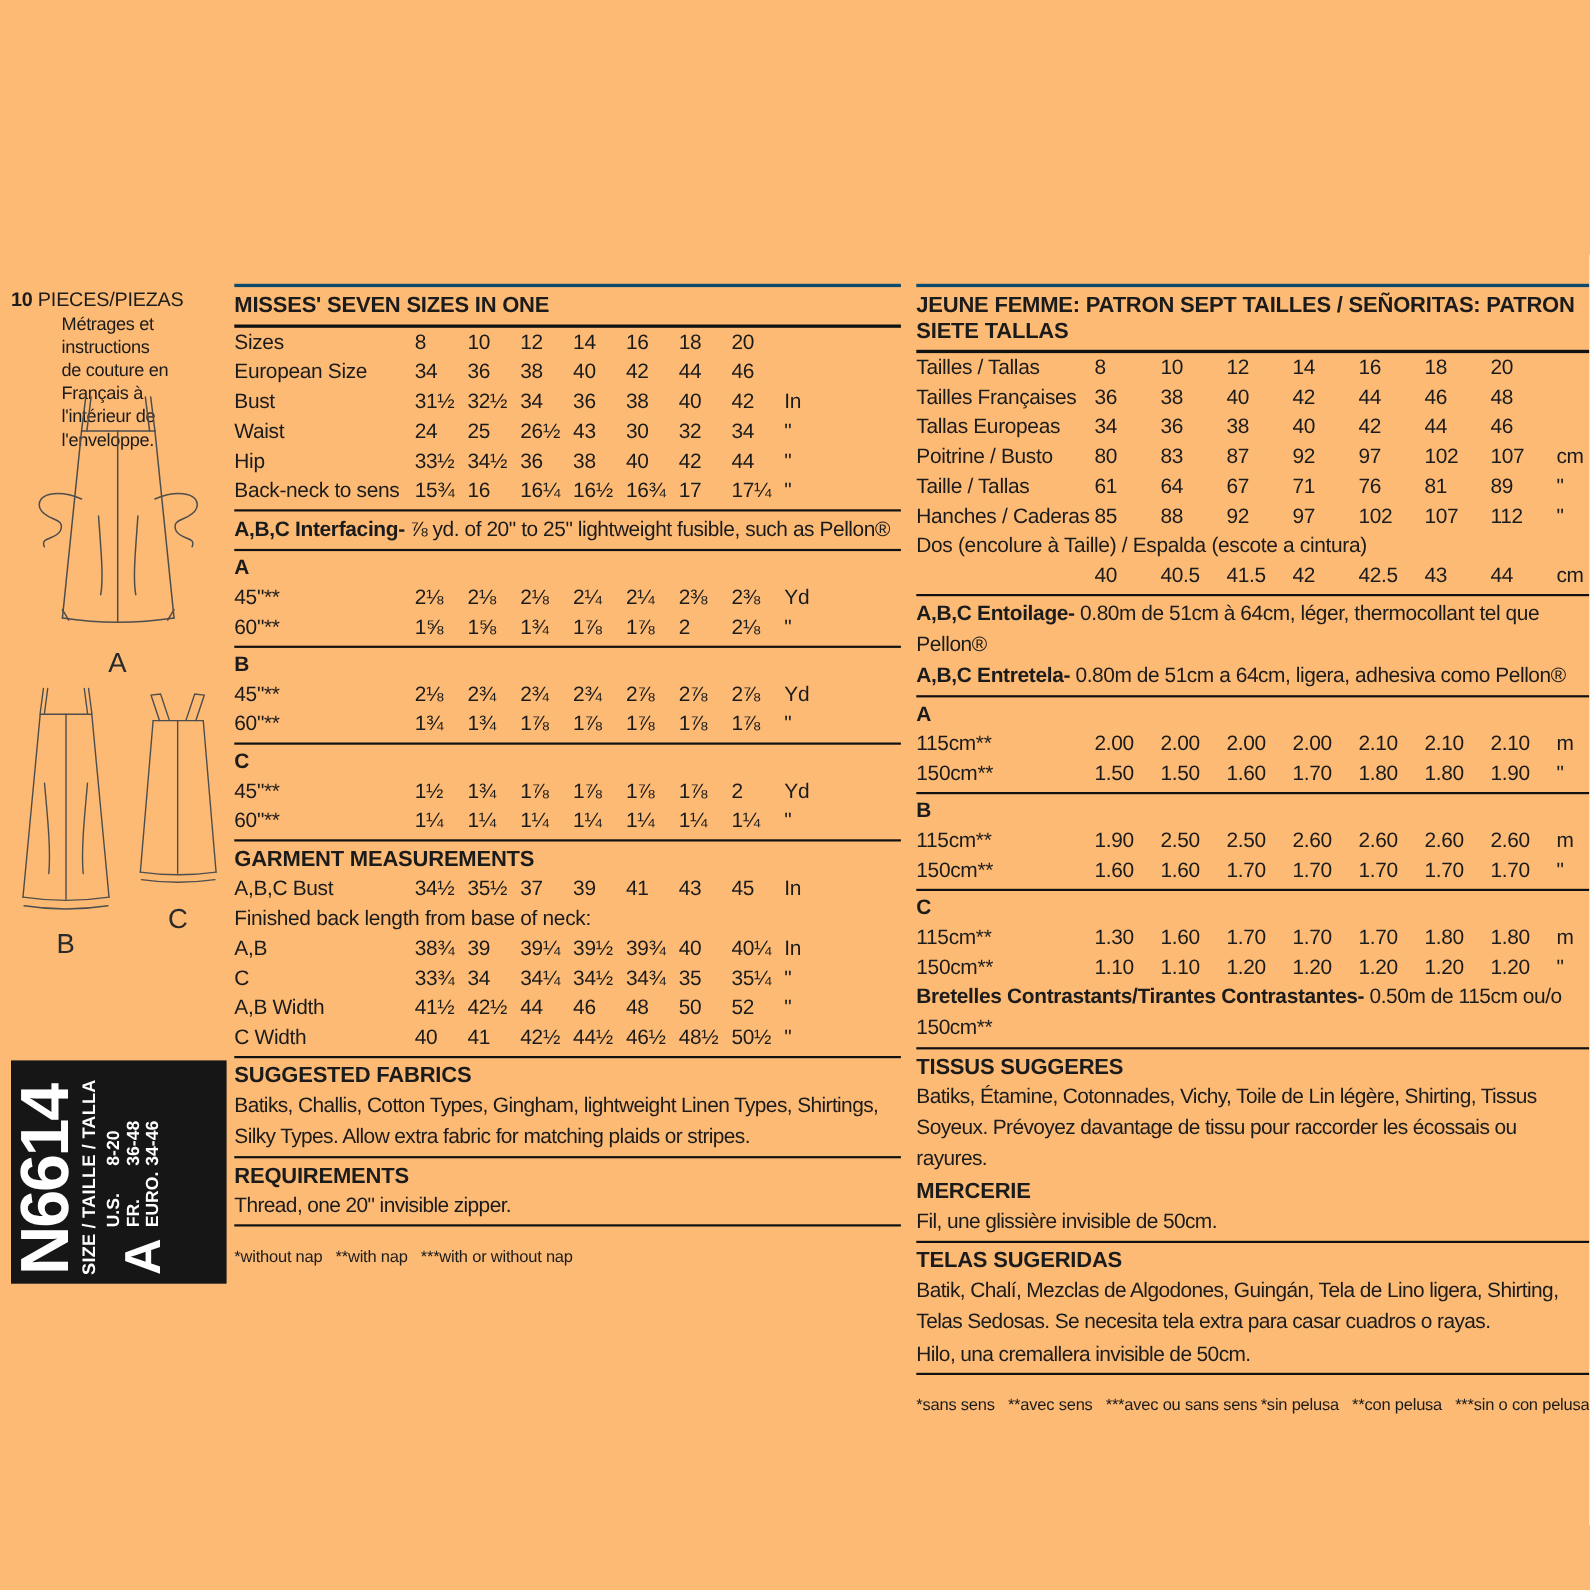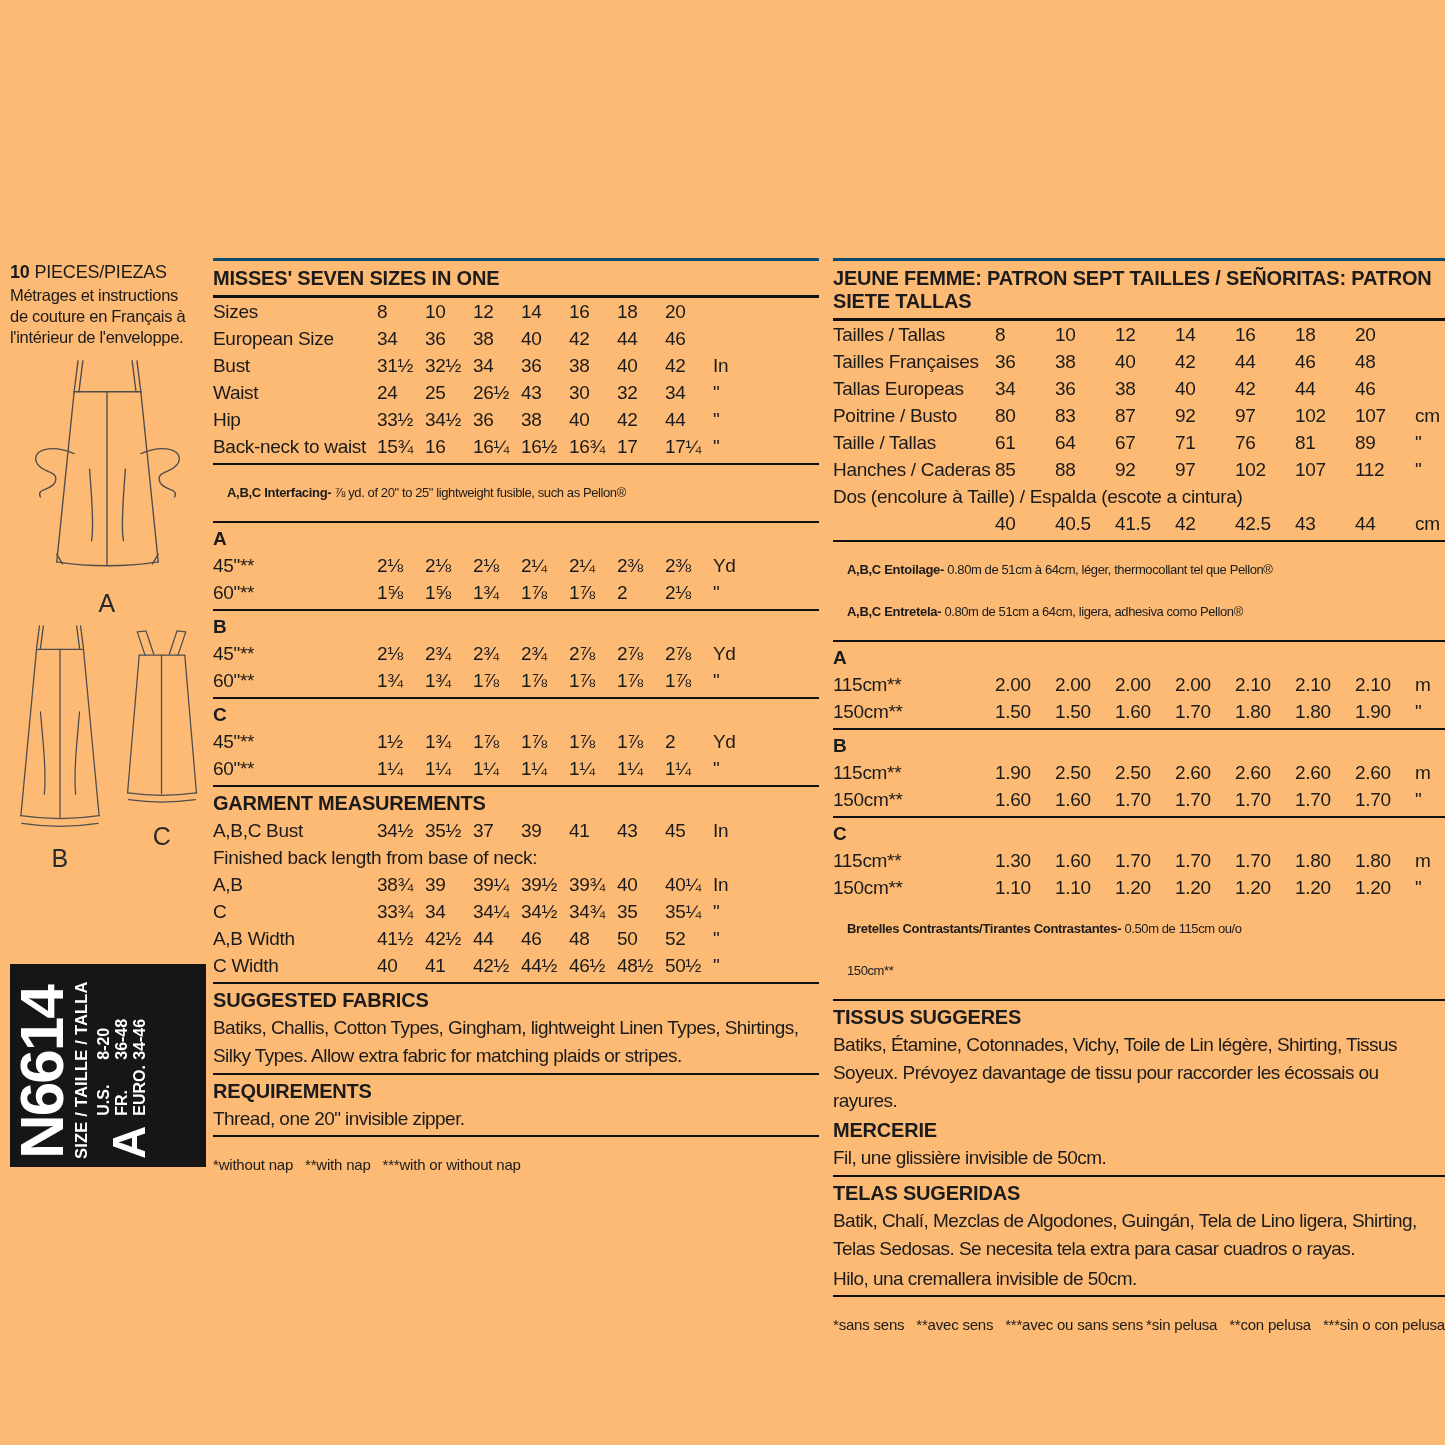--- a/index.html
+++ b/index.html
@@ -4,21 +4,21 @@
 <style>
   html,body { margin:0; padding:0; background:#fff; }
   .page {
     position:relative; width:1445px; height:1445px; background:#fdba74;
     font-family:"Liberation Sans", sans-serif; color:#1b1b1b; overflow:hidden;
   }
   
   .top-note { position:absolute; left:10px; top:262px; width:198px; }
   .top-note .l1 { font-size:18px; font-weight:bold; letter-spacing:-0.2px; }
   .top-note .l1 .rest { font-weight:normal; }
-  .top-note .l2 { font-size:16.5px; line-height:21px; margin-top:2px; white-space:pre-line; letter-spacing:-0.3px; }
+  .top-note .l2 { font-size:16.5px; line-height:21px; margin-top:2px; white-space:pre-line; letter-spacing:-0.3px;margin-left:46px; }
 
   .fig { position:absolute; text-align:center; }
   .fig svg { display:block; margin:0 auto; }
   .fig .cap { font-size:25px; letter-spacing:0.5px; color:#2a2a2a; margin-top:2px; }
   .fig-a { left:12px; top:355px; width:190px; }
   .fig-b { left:6px;  top:622px; width:108px; }
   .fig-c { left:112px; top:628px; width:100px; }
 
   
   .size-block { position:absolute; left:10px; top:964px; width:196px; height:203px; background:#161616; }
@@ -47,21 +47,21 @@
   .rule-thin { border-top:2px solid #111; margin:2px 0 0; }
 
   .trow { display:grid; grid-template-columns:164px repeat(7,48px) 1fr; font-size:19px; line-height:27px; letter-spacing:-0.3px; }
   .col-right .trow { grid-template-columns:162px repeat(7,60px) 1fr; }
   .trow .lbl { white-space:nowrap; overflow:visible; }
   .trow .val { white-space:nowrap; }
   .trow .unit { white-space:nowrap; }
 
   .view-head { font-weight:bold; font-size:19px; line-height:26px; }
   .sec-title { font-weight:bold; font-size:20px; line-height:27px; letter-spacing:-0.2px; margin-top:2px; }
-  .note { margin:14px; font-size:13px; line-height:28px; letter-spacing:-0.4px; }
+  .note { margin:0; font-size:19px; line-height:28px; letter-spacing:-0.4px; }
   .note b { letter-spacing:-0.3px; }
   .para { margin:0 0 2px 0; font-size:19px; line-height:28px; letter-spacing:-0.55px; white-space:pre-line; }
   .foot { font-size:15px; line-height:22px; padding-top:17px; letter-spacing:-0.2px; white-space:pre; display:flex; justify-content:space-between; }
   .foot.single { justify-content:flex-start; }
 </style>
 </head>
 <body>
 
 <div class="page">
 
@@ -206,21 +206,21 @@
           <span class="val">34½</span>
           <span class="val">36</span>
           <span class="val">38</span>
           <span class="val">40</span>
           <span class="val">42</span>
           <span class="val">44</span>
           <span class="unit">"</span>
         </div>
 
         <div class="trow">
-          <span class="lbl">Back-neck to waist</span>
+          <span class="lbl">Back-neck to sens</span>
           <span class="val">15¾</span>
           <span class="val">16</span>
           <span class="val">16¼</span>
           <span class="val">16½</span>
           <span class="val">16¾</span>
           <span class="val">17</span>
           <span class="val">17¼</span>
           <span class="unit">"</span>
         </div>
       </div>

